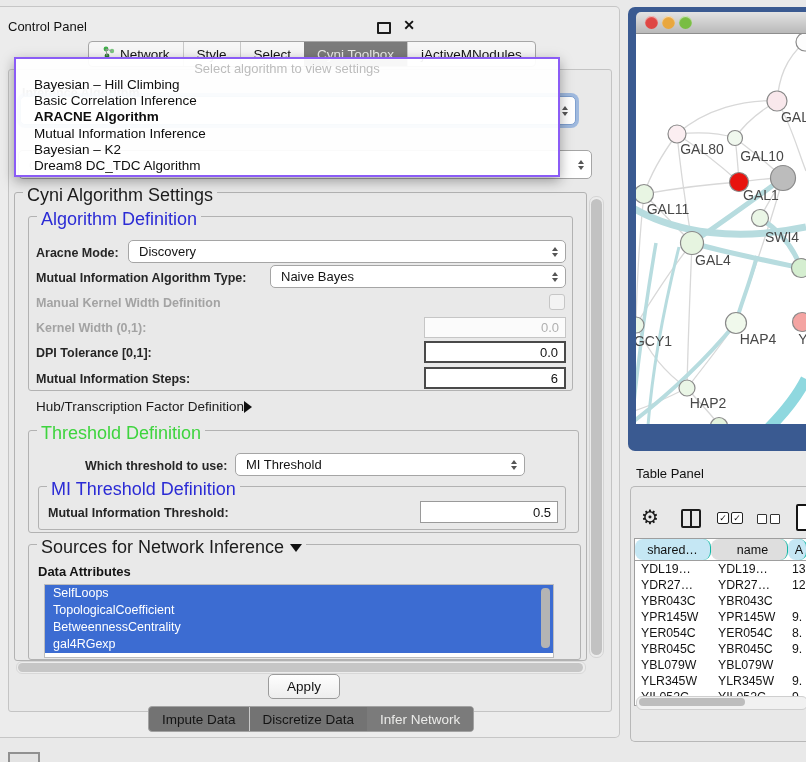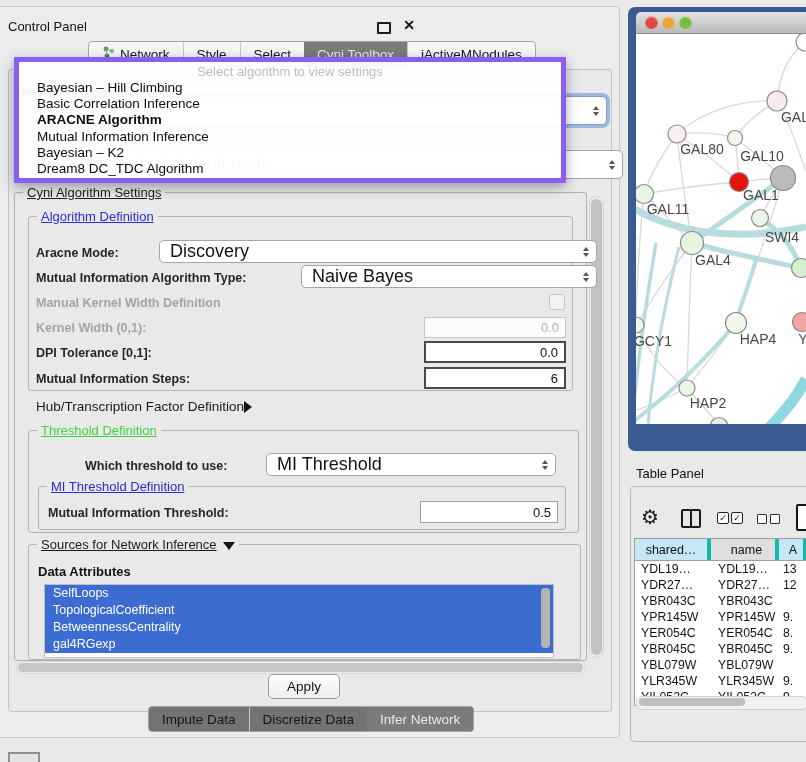--- a/index.html
+++ b/index.html
@@ -17,38 +17,38 @@
   .cp-close{right:204px;top:10px;font-size:14px;font-weight:bold;color:#111;}
   .cp-tabs{left:88px;top:34px;height:24px;display:inline-flex;background:#f6f6f6;
     border:1px solid #a6a6a6;border-radius:4px;overflow:hidden;}
   .tab{display:flex;align-items:center;gap:5px;padding:0 13px;font-size:13.5px;color:#141414;white-space:nowrap;}
   .tab + .tab{border-left:1px solid #c9c9c9;justify-content:center;}
   .tab.selected{background:#7b7b7b;color:#ebebe9;border-left:none;}
   .cp-inner{left:8px;top:62px;width:602px;height:641px;background:#e9e9e9;
     border:1px solid #c4c4c4;border-radius:3px;}
   
   .ghost-label{left:22px;top:86px;font-size:12.5px;font-weight:bold;color:#4a4a4a;}
-  .combo{background:#fff;border:1px solid #a5a5a5;border-radius:5px;font-size:18px;color:#141414;
-    display:flex;align-items:center;padding-left:10px;box-sizing:border-box;margin-left:31px;}
+  .combo{background:#fff;border:1px solid #a5a5a5;border-radius:5px;font-size:13px;color:#141414;
+    display:flex;align-items:center;padding-left:10px;box-sizing:border-box;}
   .stepper{position:absolute;right:7px;top:50%;transform:translateY(-50%);display:flex;flex-direction:column;gap:2px;}
   .stepper .up{width:0;height:0;border-left:3.5px solid transparent;border-right:3.5px solid transparent;border-bottom:4.5px solid #555;}
   .stepper .dn{width:0;height:0;border-left:3.5px solid transparent;border-right:3.5px solid transparent;border-top:4.5px solid #555;}
   .ghost-combo1{left:20px;top:96px;width:556px;height:29px;border:1px solid #7fa0cf;
     box-shadow:0 0 0 3px rgba(98,146,214,.55);}
   .ghost-combo2{left:18px;top:150px;width:574px;height:29px;color:#9b9b9b;}
   
   .popup{left:14px;top:57px;width:542px;height:116px;background:rgba(255,255,255,.94);
-    border:5px solid #8b5cf6;box-shadow:0 4px 12px rgba(0,0,0,.35);z-index:6;}
+    border:2px solid #8b5cf6;box-shadow:0 4px 12px rgba(0,0,0,.35);z-index:6;}
   .popup-hint{left:0;right:0;top:2px;text-align:center;font-size:13px;color:#bcbcbc;}
   .popup-items{left:0;top:18px;right:0;}
   .popup-item{height:16.2px;line-height:16.2px;padding-left:18px;font-size:13.5px;color:#0d0d0d;white-space:nowrap;}
   .popup-item.selected{font-weight:bold;}
   
   .fs{position:absolute;border:1px solid #b2b2b2;border-radius:3px;}
-  .fs-legend{position:absolute;top:-8px;left:8px;background:#e9e9e9;padding:0 4px;font-size:13px;color:#1c1c1c;white-space:nowrap;text-decoration:underline;}
+  .fs-legend{position:absolute;top:-8px;left:8px;background:#e9e9e9;padding:0 4px;font-size:18px;color:#1c1c1c;white-space:nowrap;}
   .fs-legend.blue{color:#2b2bd5;}
   .fs-legend.green{color:#3ed43e;}
   .lbl{position:absolute;font-size:12.5px;font-weight:bold;color:#262626;white-space:nowrap;}
   .lbl.dis{color:#a3a3a3;}
   .field{position:absolute;background:#fff;border:1px solid #9a9a9a;font-size:13px;color:#111;
     display:flex;align-items:center;justify-content:flex-end;padding-right:6px;box-sizing:border-box;}
   .field.strong{border:2px solid #4a4a4a;}
   .field.dis{background:#fbfbfb;border:1px solid #c6c6c6;color:#b0b0b0;}
   .checkbox{position:absolute;width:14px;height:14px;background:#f3f3f3;border:1px solid #c6c6c6;border-radius:3px;}
   .hub-row{left:36px;top:399px;font-size:13.5px;color:#1a1a1a;display:flex;align-items:center;gap:0;}
@@ -81,26 +81,26 @@
     border:1px solid #b8b8b8;border-right:none;border-radius:5px 0 0 5px;overflow:hidden;}
   .tp-toolbar-icon{position:absolute;color:#1a1a1a;}
   .gear{left:641px;top:505px;font-size:20px;}
   .cols-icon{left:681px;top:509px;width:16px;height:15px;border:2px solid #1c1c1c;border-radius:2px;}
   .cols-icon:after{content:"";position:absolute;left:7px;top:0;bottom:0;width:2px;background:#1c1c1c;}
   .chk{position:absolute;width:10px;height:10px;border:1.5px solid #222;border-radius:2px;font-size:9px;line-height:10px;text-align:center;color:#111;background:#fff;}
   .box{position:absolute;width:8px;height:8px;border:1.5px solid #333;border-radius:1px;background:#fff;}
   .doc-icon{left:796px;top:504px;width:16px;height:23px;border:2px solid #151515;background:#fff;border-radius:2px;}
   .tbl{left:634px;top:538px;width:172px;height:166px;background:#fff;border:1px solid #9e9e9e;border-right:none;overflow:hidden;}
   .tbl-head{display:flex;height:22px;border-bottom:1px solid #9e9e9e;box-sizing:border-box;}
-  .th{font-size:12.5px;color:#111;display:flex;align-items:center;justify-content:center;box-sizing:border-box;border-right:4px solid #14b8a6;}
+  .th{font-size:12.5px;color:#111;display:flex;align-items:center;justify-content:center;box-sizing:border-box;border-right:1px solid #14b8a6;border-radius:8px;}
   .th.blue{background:#c5e7f4;}
   .th.gray{background:#dedede;}
   .tr{display:flex;height:16px;line-height:16px;font-size:12.3px;color:#141414;}
   .td{box-sizing:border-box;padding-left:6px;white-space:nowrap;overflow:hidden;}
-  .c1{width:76px;}.c2{width:68px;padding-left:7px;}.c3{width:28px;flex:1;padding-left:4px;}
+  .c1{width:76px;}.c2{width:77px;padding-left:7px;}.c3{width:28px;flex:1;padding-left:4px;}
   .tp-hscroll{left:636px;top:696px;width:170px;height:12px;background:#f1f1f1;border:1px solid #cfcfcf;border-radius:6px;z-index:3;}
   .tp-hscroll .thumb{position:absolute;left:2px;top:1px;width:106px;height:8px;background:#bdbdbd;border-radius:4px;}
   .corner-icon{left:8px;top:752px;width:28px;height:12px;border:2px solid #909090;background:#e3e3e3;}
 </style>
 </head>
 <body>
 
 <div class="abs cp-window">
   <div class="abs cp-title">Control Panel</div>
   <div class="abs cp-float"></div>

